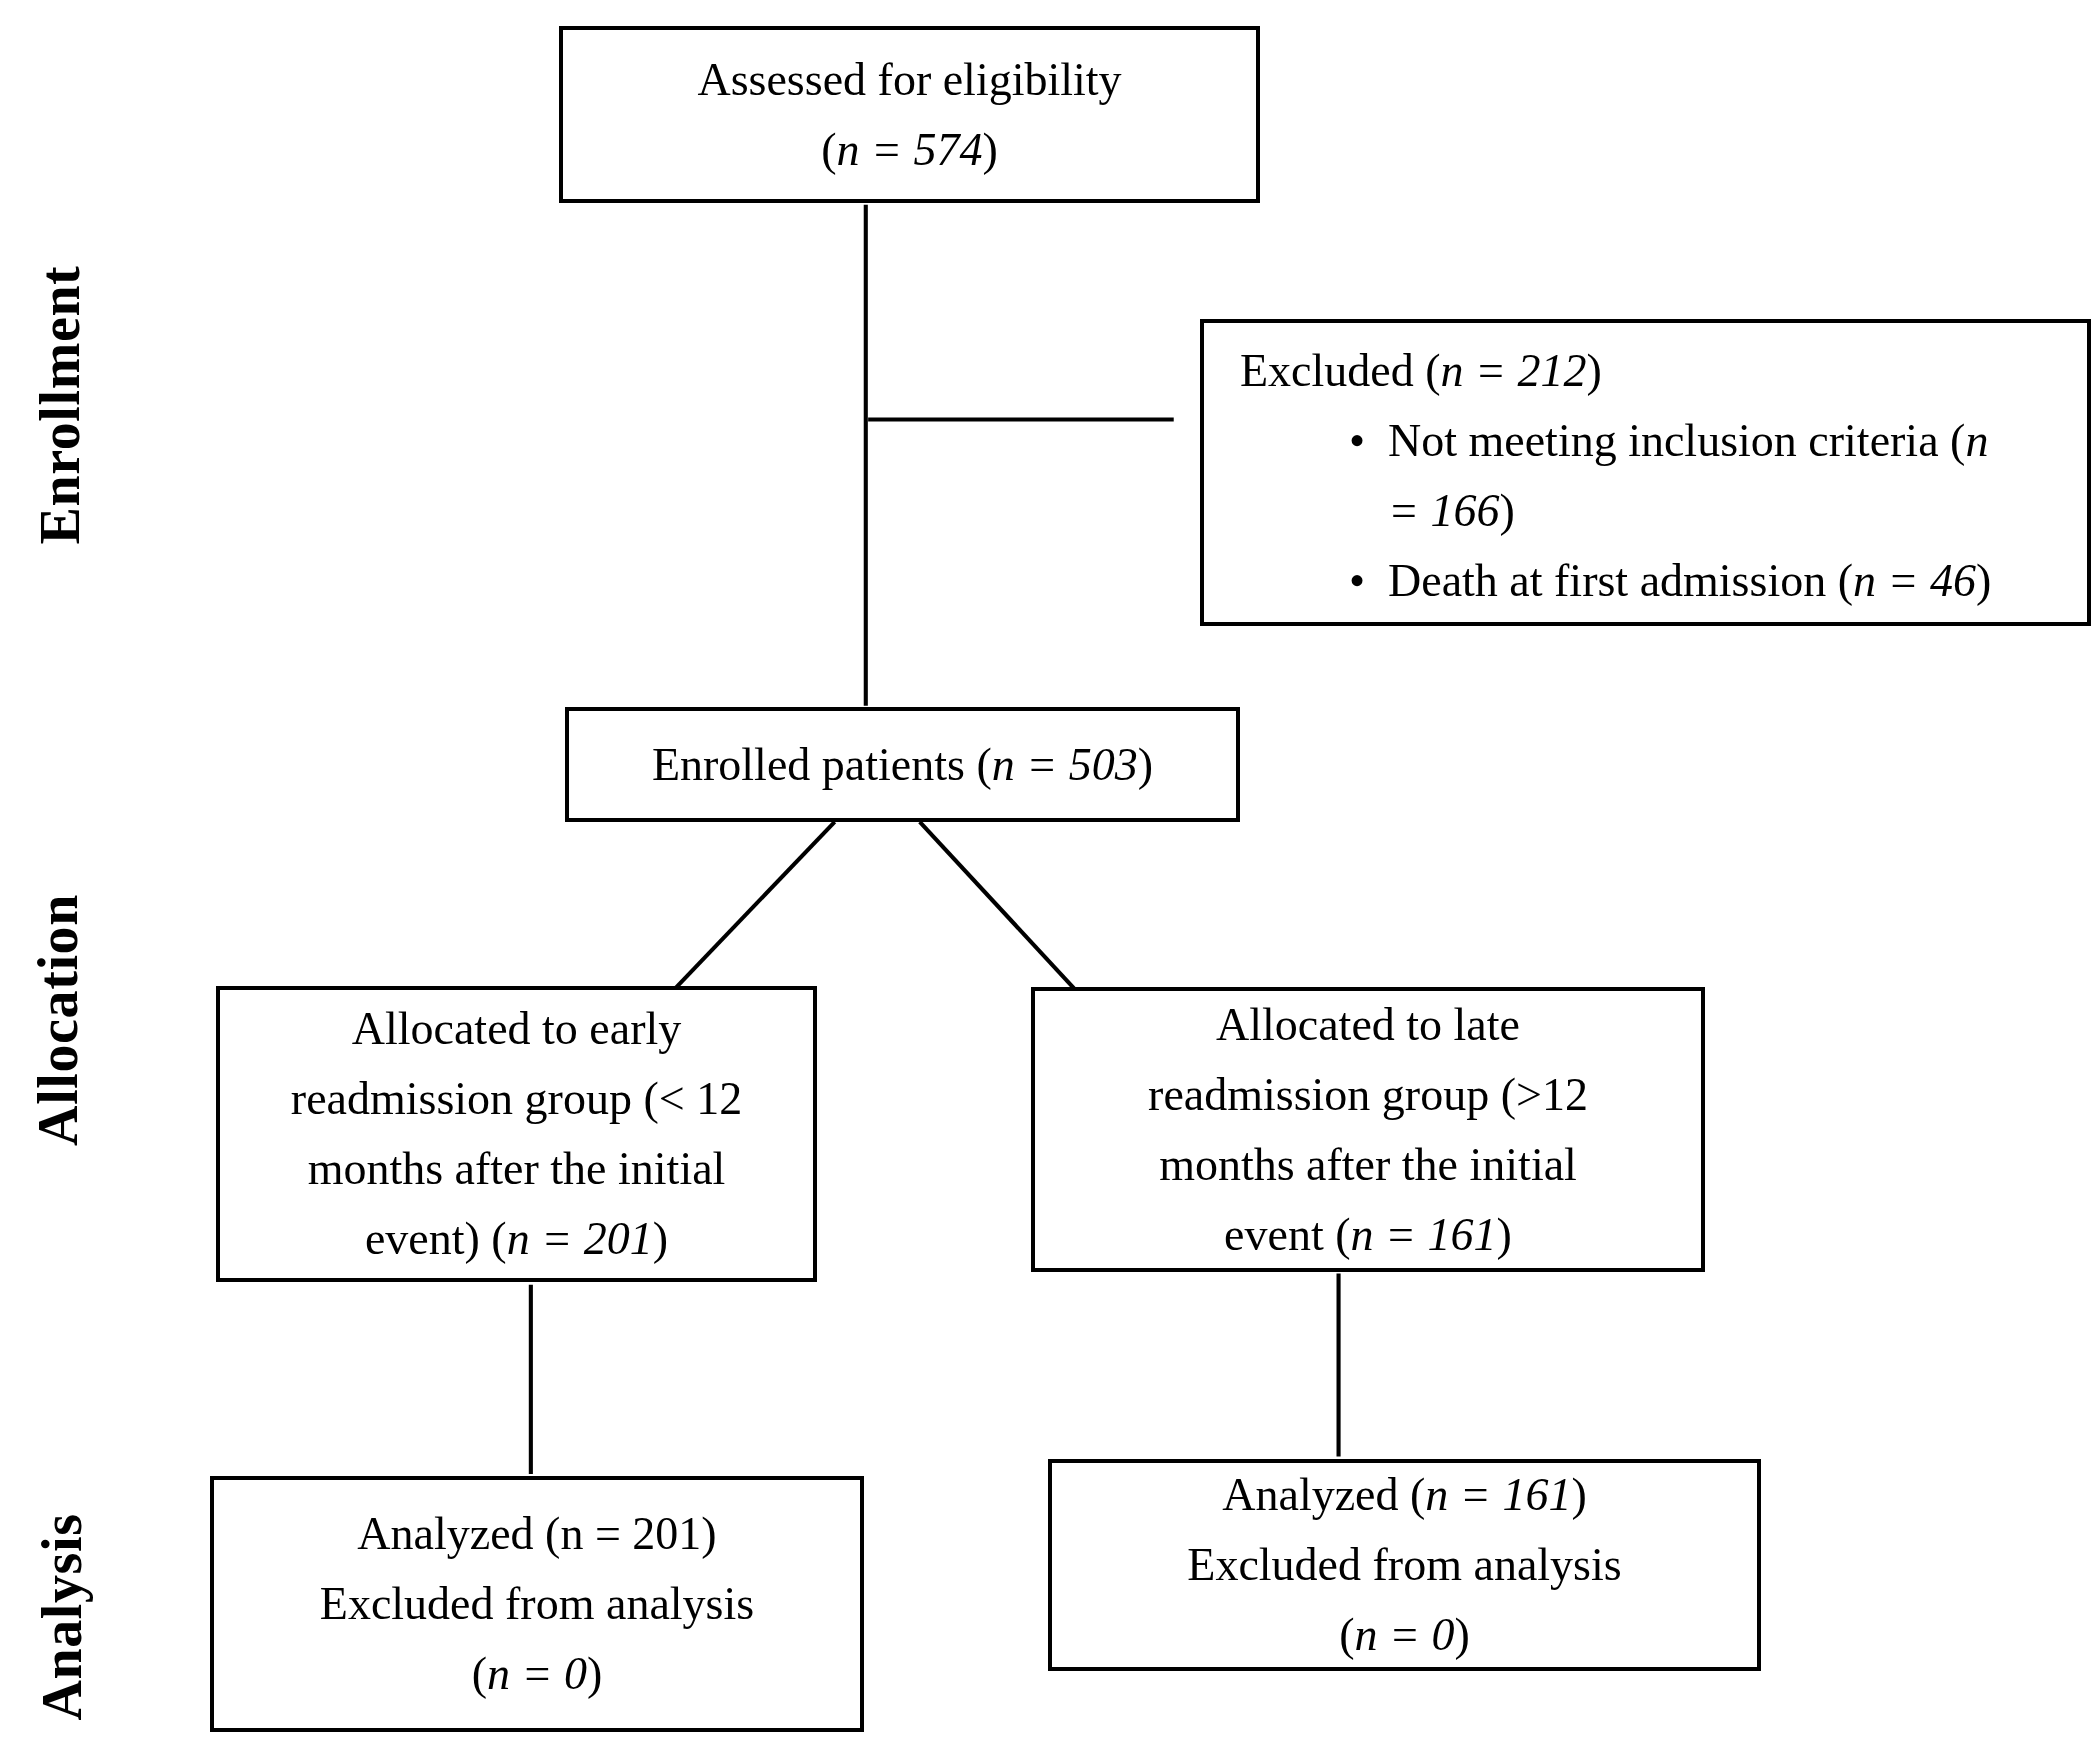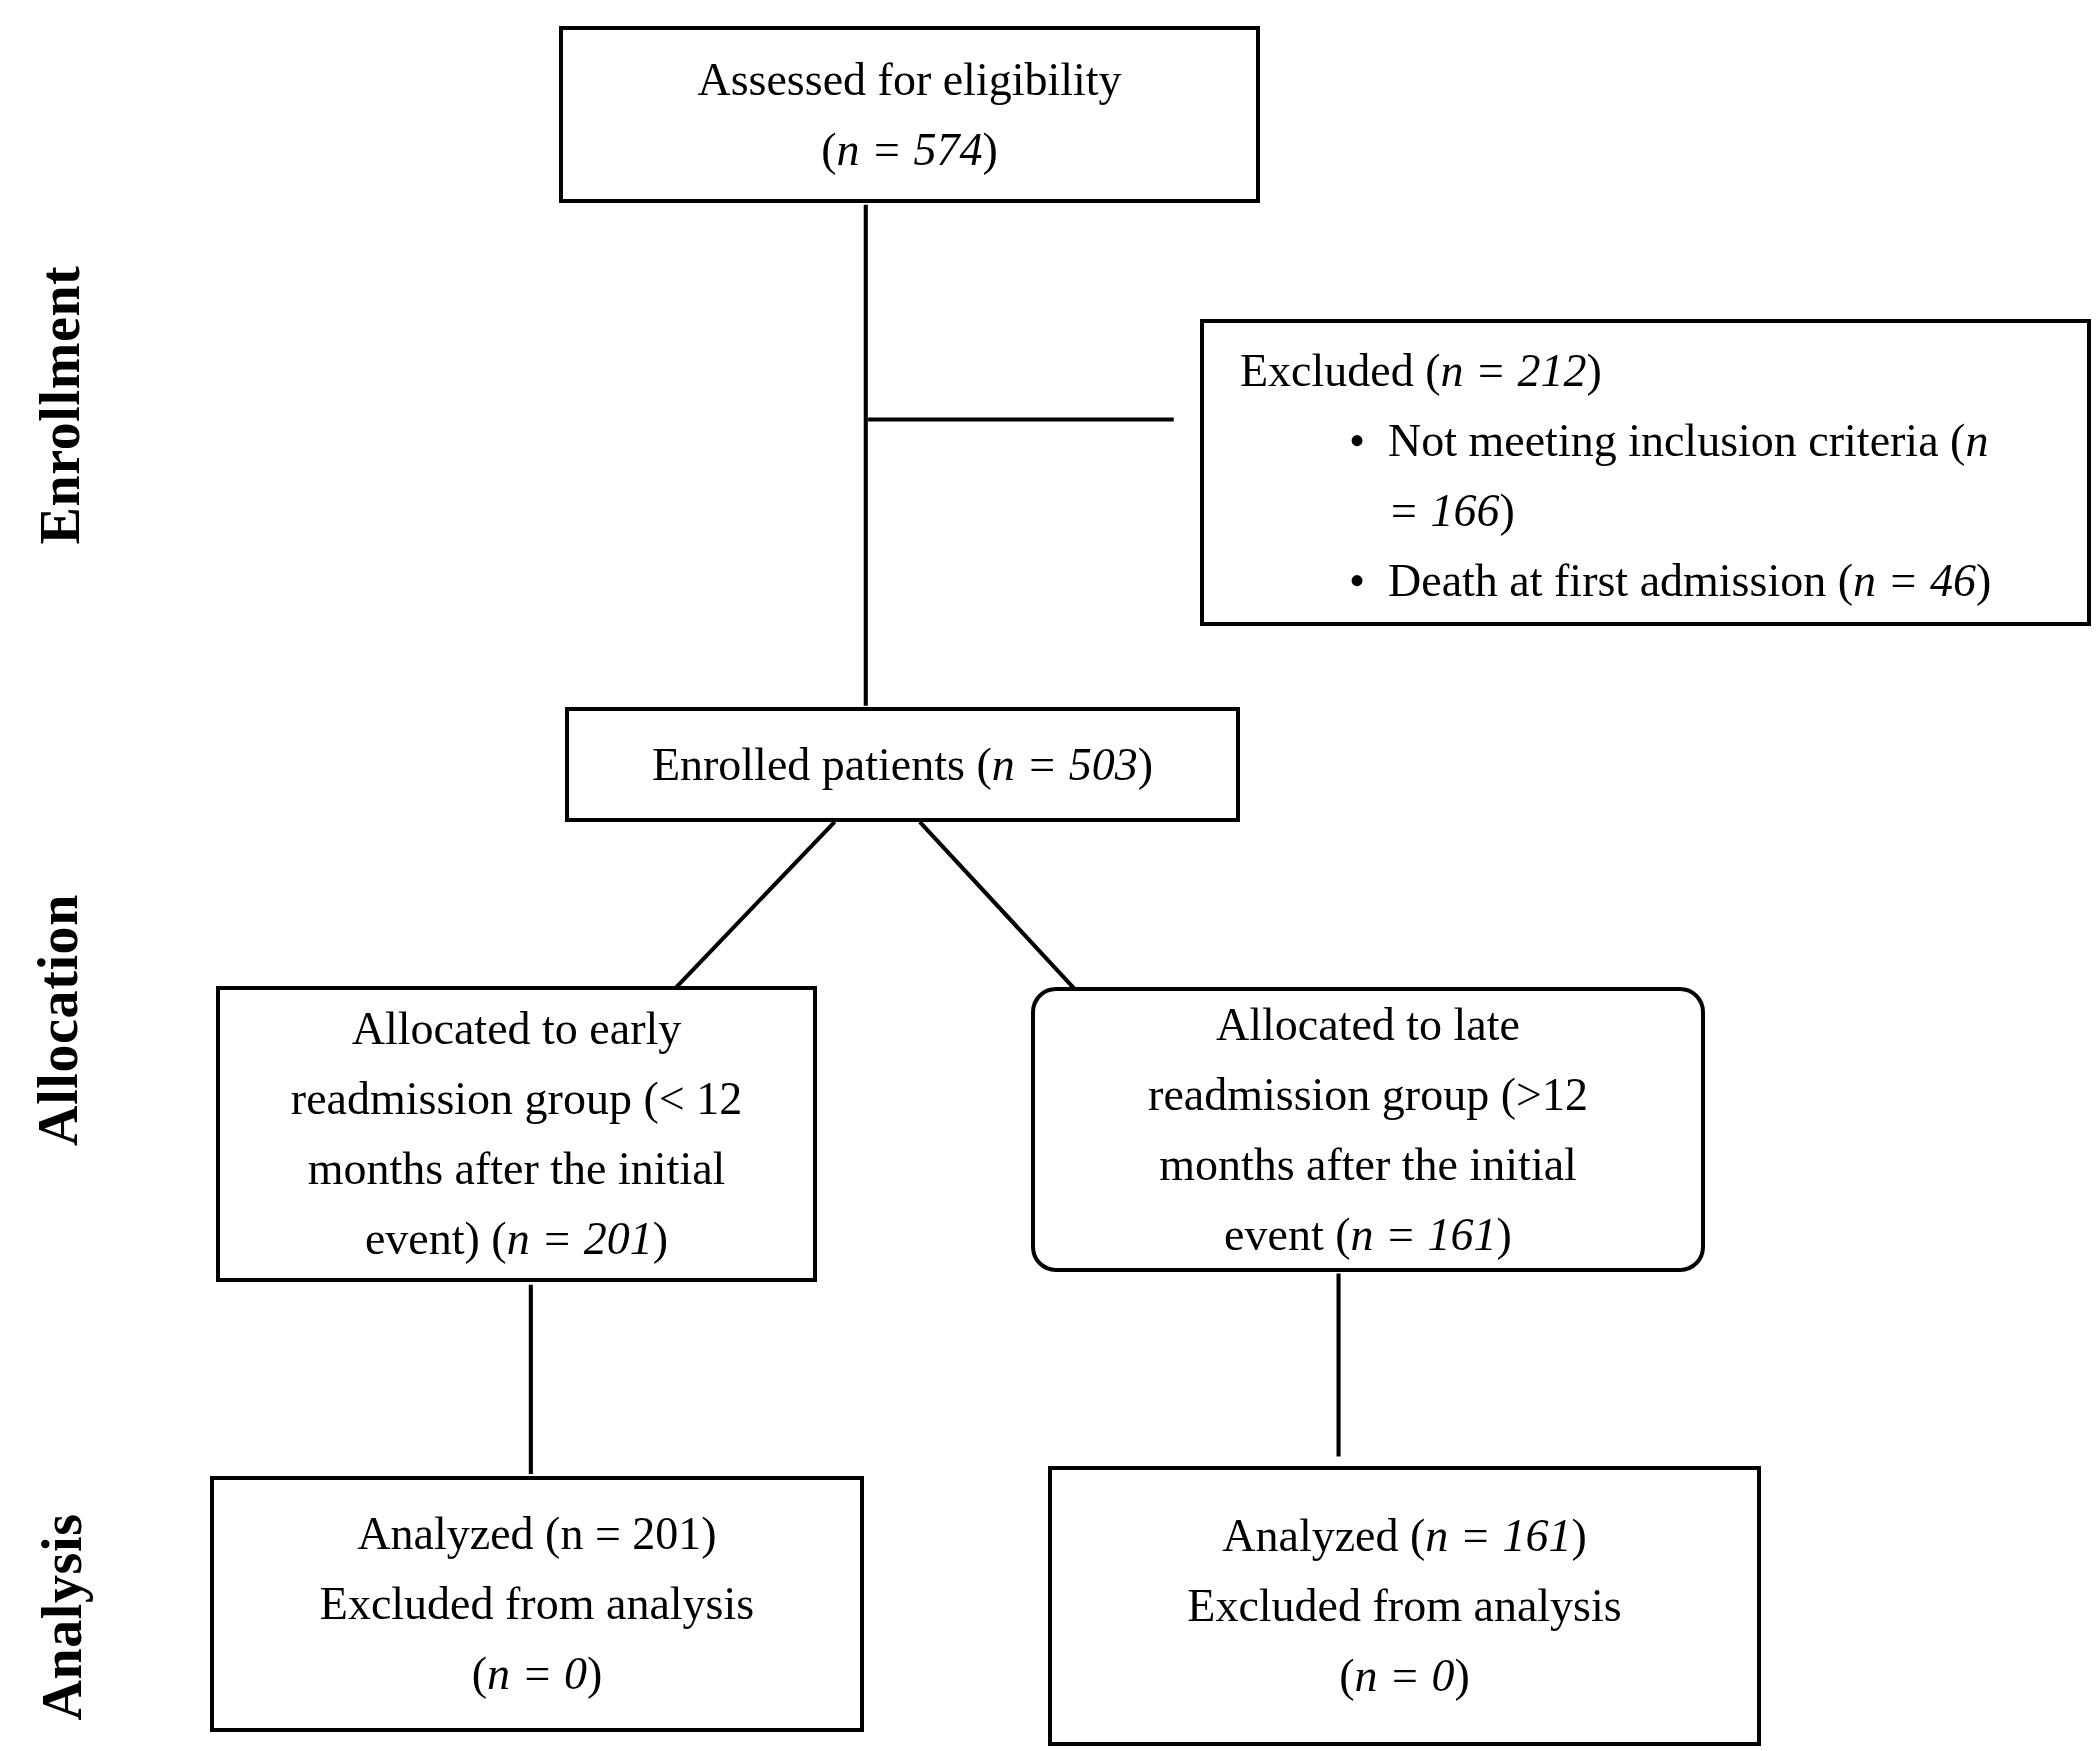--- a/index.html
+++ b/index.html
@@ -110,26 +110,26 @@
   </div>
 
   <div class="box" style="left:565px; top:707px; width:675px; height:115px;">
     <div class="txt">Enrolled patients (<em>n = 503</em>)</div>
   </div>
 
   <div class="box" style="left:216px; top:986px; width:601px; height:296px;">
     <div class="txt">Allocated to early<br>readmission group (&lt; 12<br>months after the initial<br>event) (<em>n = 201</em>)</div>
   </div>
 
-  <div class="box" style="left:1031px; top:987px; width:674px; height:285px;border-radius:25px;">
+  <div class="box" style="left:1031px; top:987px; width:674px; height:285px;">
     <div class="txt">Allocated to late<br>readmission group (&gt;12<br>months after the initial<br>event (<em>n = 161</em>)</div>
   </div>
 
   <div class="box" style="left:210px; top:1476px; width:654px; height:256px;">
     <div class="txt">Analyzed (n = 201)<br>Excluded from analysis<br>(<em>n = 0</em>)</div>
   </div>
 
-  <div class="box" style="left:1048px; top:1459px; width:713px; height:280px;margin-top:7px;">
+  <div class="box" style="left:1048px; top:1459px; width:713px; height:212px;">
     <div class="txt">Analyzed (<em>n = 161</em>)<br>Excluded from analysis<br>(<em>n = 0</em>)</div>
   </div>
 
 </div>
 
 
 </body></html>

